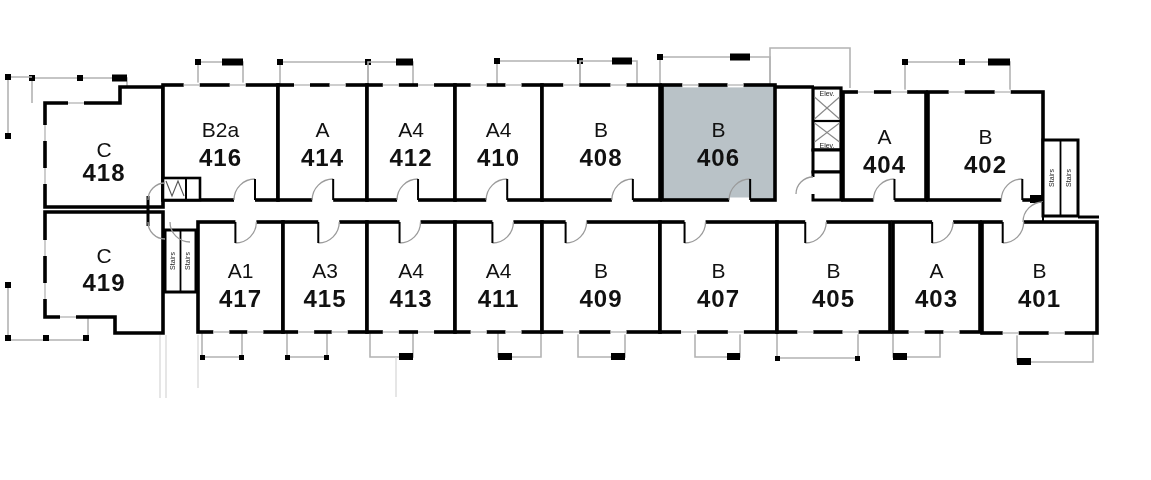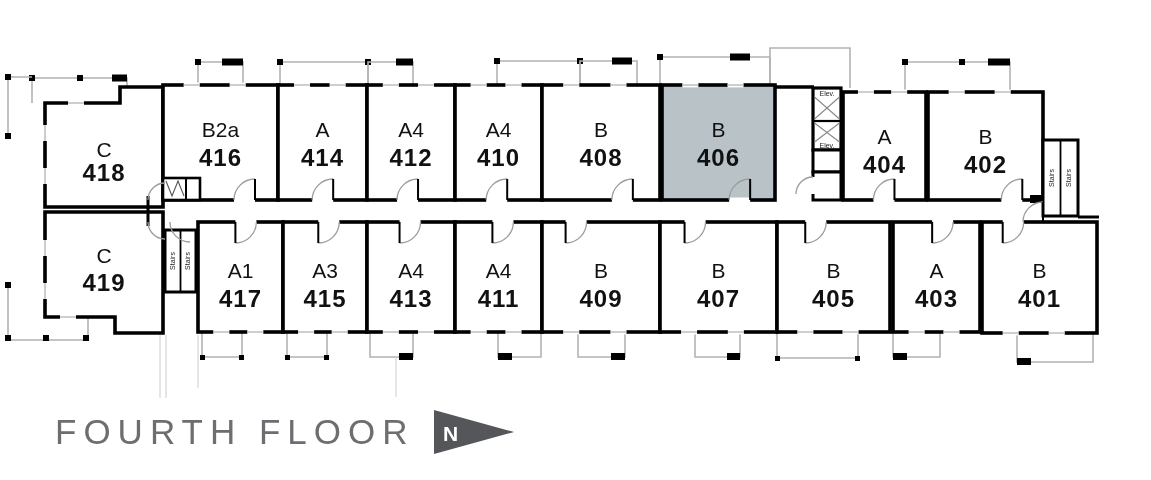--- a/index.html
+++ b/index.html
@@ -339,20 +339,13 @@
         <line x1="170" y1="222" x2="190" y2="222" stroke="#fff" stroke-width="5"></line>
         <path d="M170,222 A20,20 0 0 0 190,242" fill="none" stroke="#9b9b9b" stroke-width="1.3"></path>
         <rect x="163" y="178" width="37" height="22" fill="#fff" stroke="#000000" stroke-width="2.6"></rect>
         <line x1="186" y1="178" x2="186" y2="200" stroke="#000000" stroke-width="2"></line>
         <path d="M166,181 L172,196 L178,181 L184,196" fill="none" stroke="#555" stroke-width="1.1"></path>
         <line x1="148" y1="196" x2="148" y2="226" stroke="#000000" stroke-width="3"></line>
         <path d="M148,200 A17,17 0 0 1 165,183" fill="none" stroke="#9b9b9b" stroke-width="1.3"></path>
         <path d="M148,222 A17,17 0 0 0 165,239" fill="none" stroke="#9b9b9b" stroke-width="1.3"></path>
       </g>
     </svg>
-  <div id="title-bar">
-    <div id="floor-title">FOURTH FLOOR</div>
-    <svg width="82" height="48" viewBox="0 0 82 48">
-      <polygon points="0,2 80,24 0,46" fill="#55565a"></polygon>
-      <text x="9" y="33" font-size="21" font-weight="bold" fill="#ffffff" font-family="Liberation Sans, sans-serif">N</text>
-    </svg>
-  </div>
 </div>
 
 </body></html>

